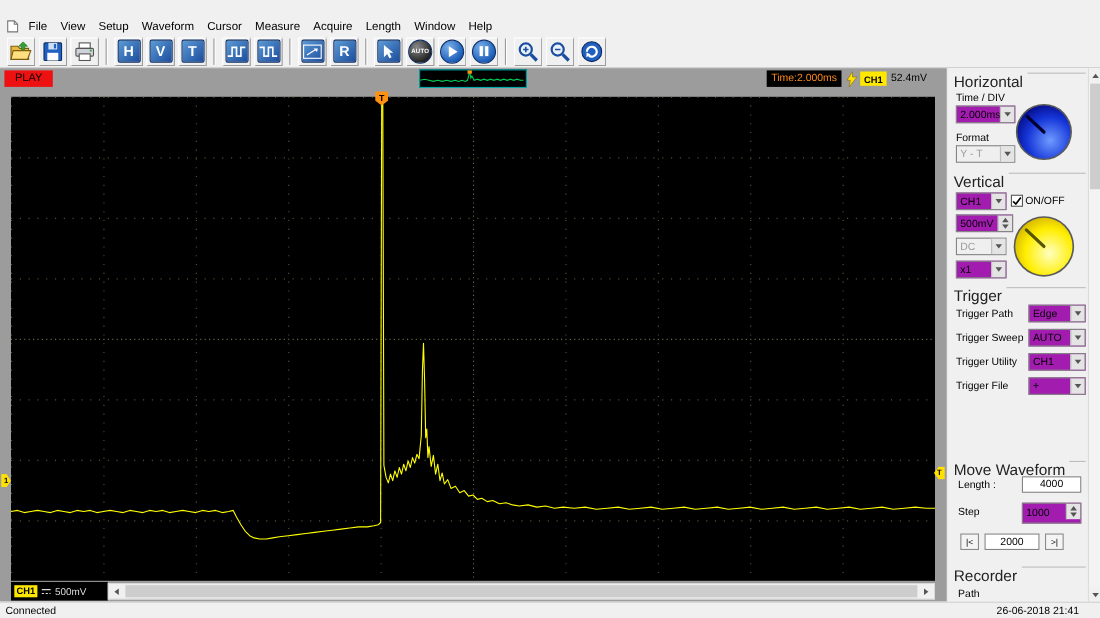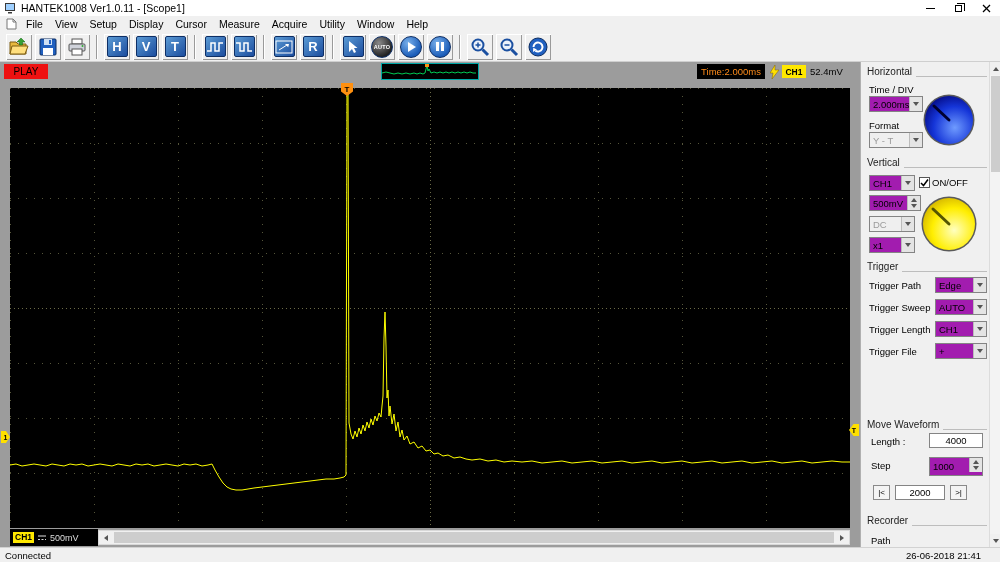--- a/index.html
+++ b/index.html
@@ -59,21 +59,21 @@
   #hscroll{position:absolute;left:98px;top:468px;width:752px;height:15px;background:#f0f0f0;border:1px solid #d8d8d8}
   #hscroll .thumb{position:absolute;left:15px;top:1px;width:720px;height:11px;background:#cdcdcd}
   .sarr{position:absolute;top:0;width:14px;height:13px;display:flex;align-items:center;justify-content:center;background:#f0f0f0}
   .tri-l{width:0;height:0;border-top:3.5px solid transparent;border-bottom:3.5px solid transparent;border-right:4px solid #555}
   .tri-r{width:0;height:0;border-top:3.5px solid transparent;border-bottom:3.5px solid transparent;border-left:4px solid #555}
   .tri-u{width:0;height:0;border-left:3.5px solid transparent;border-right:3.5px solid transparent;border-bottom:4px solid #555}
   .tri-d{width:0;height:0;border-left:3.5px solid transparent;border-right:3.5px solid transparent;border-top:4px solid #555}
 
   
   #panel{position:absolute;left:860px;top:62px;width:140px;height:485px;background:#f0f0f0;border-left:1px solid #b0b0b0;font-size:9.5px}
-  .ghead{position:absolute;display:flex;align-items:flex-end;gap:4px;font-size:10px;color:#222;width:120px}
+  .ghead{position:absolute;display:flex;align-items:flex-start;gap:4px;font-size:14px;color:#222;width:120px}
   .ghead::after{content:"";flex:1;height:1px;background:#bdbdbd}
   .plabel{position:absolute;font-size:9.5px;white-space:nowrap}
   .combo{position:absolute;height:16px;background:#a21caf;border:1px solid #848484;display:flex;align-items:center;padding:0 16px 0 3px;font-size:9.5px}
   .combo .drop{position:absolute;right:0;top:0;width:13px;height:14px;background:#e4e4e4;border-left:1px solid #bcbcbc;display:flex;align-items:center;justify-content:center}
   .combo.disabled{background:#efefef;color:#9b9b9b}
   .spinner{position:absolute;right:0;top:0;width:13px;height:14px;background:#e4e4e4;border-left:1px solid #bcbcbc;display:flex;flex-direction:column;align-items:center;justify-content:center;gap:2px}
   .edit{position:absolute;background:#fff;border:1px solid #848484;display:flex;align-items:center;justify-content:center;font-size:9.5px}
   .navbtn{position:absolute;background:#f4f4f4;border:1px solid #8a8a8a;display:flex;align-items:center;justify-content:center;font-size:8px}
   #onoff{position:absolute;left:58px;top:115px;display:flex;align-items:flex-end;gap:2px}
   .cbbox{width:11px;height:11px;background:#fff;border:1px solid #555;display:flex;align-items:center;justify-content:center}
@@ -84,56 +84,34 @@
   
   #statusbar{position:absolute;left:0;top:547px;width:1000px;height:15px;background:#f0f0f0;border-top:1px solid #d2d2d2;font-size:9.5px}
   #status-conn{position:absolute;left:5px;top:2px}
   #status-date{position:absolute;left:906px;top:2px}
 </style>
 </head>
 <body>
 
 <div id="app">
 
-  <div id="titlebar">
-    <svg width="12" height="12">
-        <rect x="1" y="1" width="10" height="8" fill="#3a3a3a"></rect>
-        <rect x="2" y="2" width="8" height="6" fill="#9fd0ff"></rect>
-        <rect x="4" y="10" width="4" height="1.5" fill="#3a3a3a"></rect>
-      </svg>
-    <span class="title">HANTEK1008 Ver1.0.11 - [Scope1]</span>
-    <div id="win-controls">
-      <div class="wbtn">
-          <span class="glyph-min"></span>
-        </div>
-      <div class="wbtn">
-          <span class="glyph-restore"></span>
-        </div>
-      <div class="wbtn">
-          <svg width="9" height="9">
-            <line x1="1" y1="1" x2="8" y2="8" stroke="#000" stroke-width="1.2"></line>
-            <line x1="8" y1="1" x2="1" y2="8" stroke="#000" stroke-width="1.2"></line>
-          </svg>
-        </div>
-    </div>
-  </div>
 
   <div id="menubar">
     <svg width="11" height="12" style="margin:0 3px">
         <path d="M1 1 h6 l3 3 v7 h-9 z" fill="#fff" stroke="#777"></path>
         <path d="M7 1 v3 h3" fill="none" stroke="#777"></path>
       </svg>
     <span class="menu-item">File</span>
     <span class="menu-item">View</span>
     <span class="menu-item">Setup</span>
-    <span class="menu-item">Display</span>
+    <span class="menu-item">Waveform</span>
     <span class="menu-item">Cursor</span>
     <span class="menu-item">Measure</span>
     <span class="menu-item">Acquire</span>
-    <span class="menu-item">Utility</span>
+    <span class="menu-item">Length</span>
     <span class="menu-item">Window</span>
     <span class="menu-item">Help</span>
   </div>
 
   <div id="toolbar">
     <div class="tbtn">
       <svg width="20" height="18">
           <path d="M1 16 V4 h6 l2 2 h8 v10 z" fill="#e8b93e" stroke="#7c5c10"></path>
           <path d="M3 8 h16 l-3 8 H1 z" fill="#ffdf7e" stroke="#7c5c10"></path>
           <path d="M12 0 l4 4 h-2.5 v3 h-3 v-3 H8 z" fill="#35a035" stroke="#106610" stroke-width="0.5"></path>
@@ -409,21 +387,21 @@
           <i class="tri-d"></i>
         </span>
     </div>
     <span class="plabel" style="left:8px;top:240px">Trigger Sweep</span>
     <div class="combo" style="left:74px;top:237px;width:52px">
       <span>AUTO</span>
         <span class="drop">
           <i class="tri-d"></i>
         </span>
     </div>
-    <span class="plabel" style="left:8px;top:262px">Trigger Length</span>
+    <span class="plabel" style="left:8px;top:262px">Trigger Utility</span>
     <div class="combo" style="left:74px;top:259px;width:52px">
       <span>CH1</span>
         <span class="drop">
           <i class="tri-d"></i>
         </span>
     </div>
     <span class="plabel" style="left:8px;top:284px">Trigger File</span>
     <div class="combo" style="left:74px;top:281px;width:52px">
       <span>+</span>
         <span class="drop">

